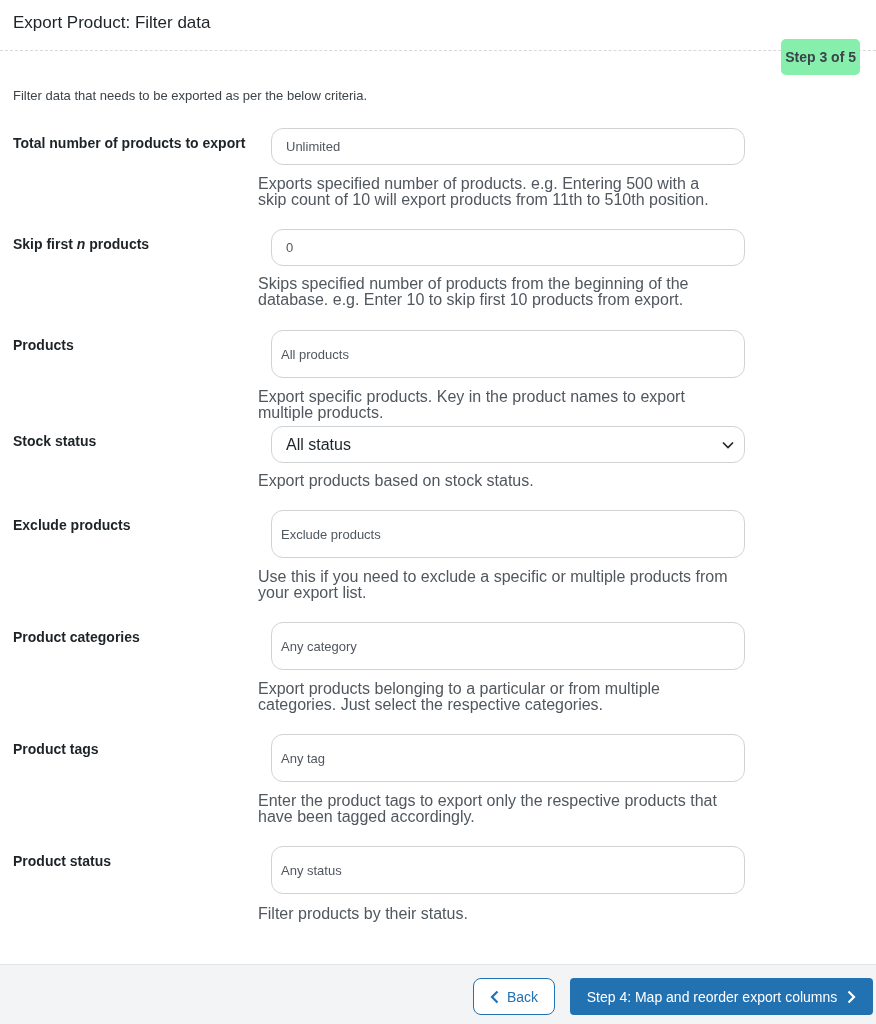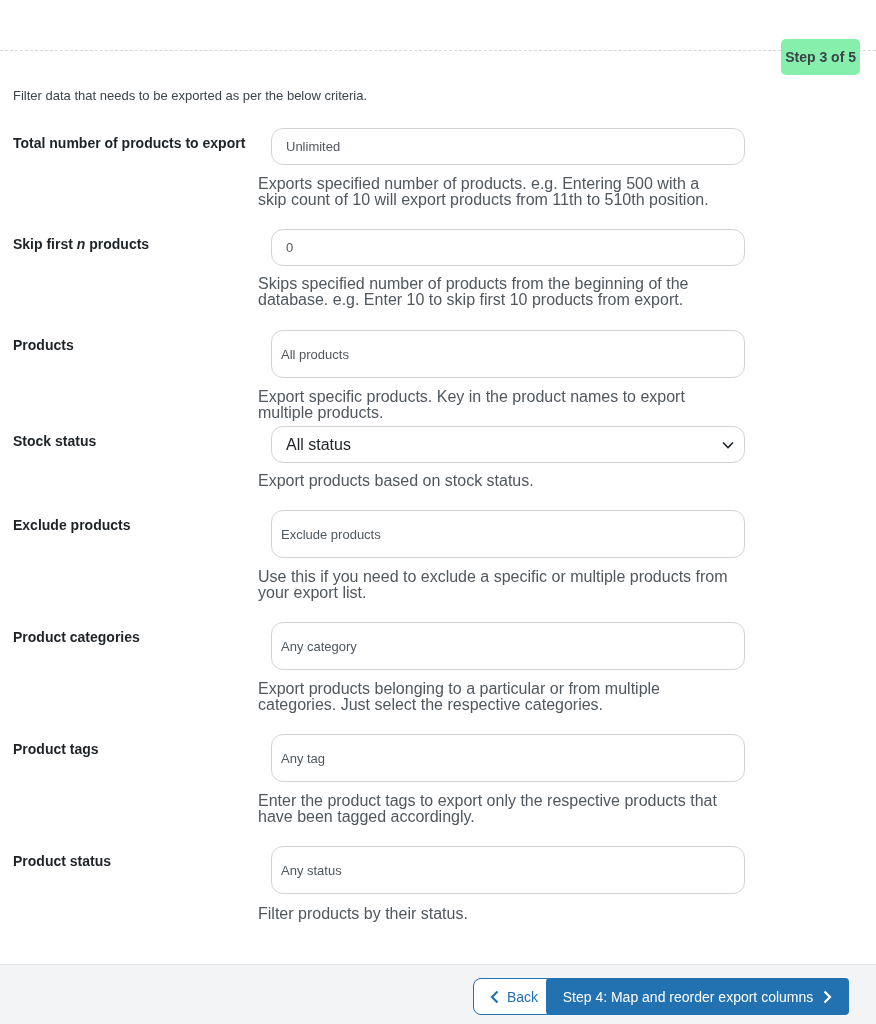--- a/index.html
+++ b/index.html
@@ -8,27 +8,28 @@
   .title { position:absolute; left:13px; top:13px; font-size:17px; font-weight:normal; color:#1d2327; }
   .step-badge { position:absolute; right:16px; top:7px; height:36px; padding:0 4px; background:#86efac; border-radius:5px; font-size:14px; font-weight:bold; color:#3c434a; line-height:36px;margin-top:32px; }
   .intro { position:absolute; left:13px; top:88px; font-size:13px; color:#3c434a; }
   .label { position:absolute; left:13px; font-size:14px; font-weight:bold; color:#1d2327; }
   .field { position:absolute; left:271px; width:474px; background:#fff; border:1px solid #d0d3d6; border-radius:12px; box-sizing:border-box; font-size:13px; color:#50575e; padding-left:14px; display:flex; align-items:center; }
   .field.tall { padding-left:9px; }
   .field.select { font-size:16px; color:#1d2327; justify-content:space-between; padding-right:10px; }
   .help { position:absolute; left:258px; width:470px; font-size:16px; line-height:16px; color:#50575e; }
   .footer { position:absolute; left:0; top:964px; width:876px; height:60px; background:#f3f4f5; border-top:1px solid #e2e4e7; }
   .btn-back { position:absolute; left:473px; top:13px; width:82px; height:37px; box-sizing:border-box; border:1px solid #2271b1; border-radius:8px; background:#fff; color:#2271b1; font-size:14px; display:flex; align-items:center; justify-content:center; gap:8px; }
-  .btn-next { position:absolute; left:546px; top:13px; width:303px; height:37px; box-sizing:border-box; border-radius:4px; background:#2271b1; color:#fff; font-size:14px; display:flex; align-items:center; justify-content:center; gap:10px; }
+  .btn-next { position:absolute; left:570px; top:13px; width:303px; height:37px; box-sizing:border-box; border-radius:4px; background:#2271b1; color:#fff; font-size:14px; display:flex; align-items:center; justify-content:center; gap:10px; }
   svg { display:block; }
 </style>
 </head>
 <body>
 
 <div class="header">
+  <div class="title">Export Product: Filter data</div>
   <div class="step-badge">Step 3 of 5</div>
 </div>
 
 <div class="intro">Filter data that needs to be exported as per the below criteria.</div>
 
 <div class="label" style="top:135px">Total number of products to export</div>
 <div class="field" style="top:128px;height:37px">
     <span>Unlimited</span>
   </div>
 <div class="help" style="top:176px">Exports specified number of products. e.g. Entering 500 with a skip count of 10 will export products from 11th to 510th position.</div>

